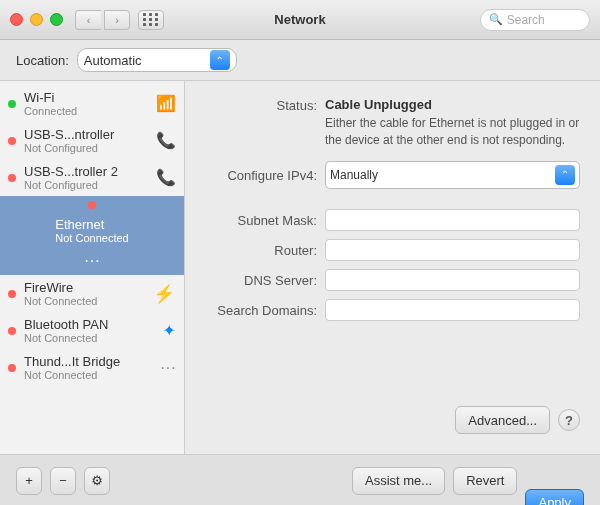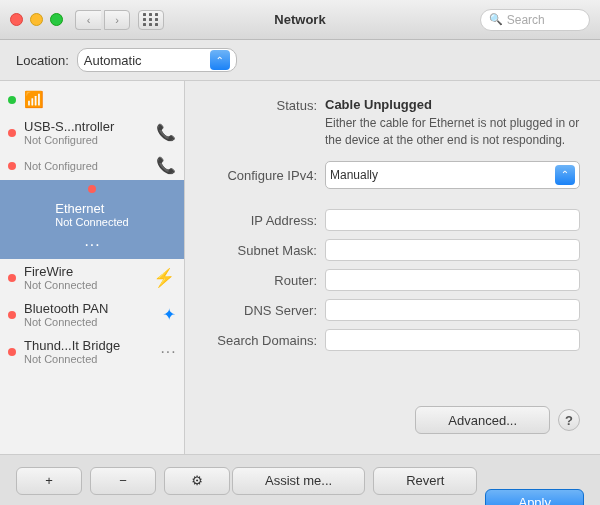--- a/index.html
+++ b/index.html
@@ -279,21 +279,21 @@
       display: flex;
       gap: 8px;
     }
     .bottom-right {
       display: flex;
       gap: 8px;
       align-items: center;
     }
     .mac-button {
       height: 28px;
-      padding: 0 32px;
+      padding: 0 12px;
       background: linear-gradient(to bottom, #f5f5f5, #e0e0e0);
       border: 1px solid #bbb;
       border-radius: 6px;
       cursor: pointer;
       font-size: 13px;
       color: #333;
       display: flex;
       align-items: center;
       justify-content: center;
     }
@@ -385,35 +385,40 @@
   </div>
 </div>
 
 <div style="display:flex; flex-direction:column; height: calc(505px - 40px - 40px);">
   <div class="main-content">
 
     <div class="sidebar">
 
       <div class="sidebar-item">
         <div class="item-dot dot-green"></div>
+        <div class="item-text">
+          <div class="item-name">Wi-Fi</div>
+          <div class="item-status">Connected</div>
+        </div>
         <span class="item-icon wifi-icon">📶</span>
       </div>
 
       <div class="sidebar-item">
         <div class="item-dot dot-red"></div>
         <div class="item-text">
           <div class="item-name">USB-S...ntroller</div>
           <div class="item-status">Not Configured</div>
         </div>
         <span class="item-icon phone-icon">📞</span>
       </div>
 
       <div class="sidebar-item">
         <div class="item-dot dot-red"></div>
         <div class="item-text">
+          <div class="item-name">USB-S...troller 2</div>
           <div class="item-status">Not Configured</div>
         </div>
         <span class="item-icon phone-icon">📞</span>
       </div>
 
       <div class="sidebar-item active">
         <div class="item-dot dot-red"></div>
         <div class="item-text">
           <div class="item-name">Ethernet</div>
           <div class="item-status">Not Connected</div>
@@ -462,24 +467,20 @@
       <div class="configure-row">
         <span class="field-label">Configure IPv4:</span>
         <div class="configure-select">
           <span class="configure-value">Manually</span>
           <div class="select-arrow">
             <span>⌃</span>
           </div>
         </div>
       </div>
 
-      <div class="form-row">
-        <span class="field-label">IP Address:</span>
-        <input class="form-input" type="text" value="" style="">
-      </div>
 
       <div class="form-row">
         <span class="field-label">Subnet Mask:</span>
         <input class="form-input" type="text" value="" style="">
       </div>
 
       <div class="form-row">
         <span class="field-label">Router:</span>
         <input class="form-input" type="text" value="" style="">
       </div>

